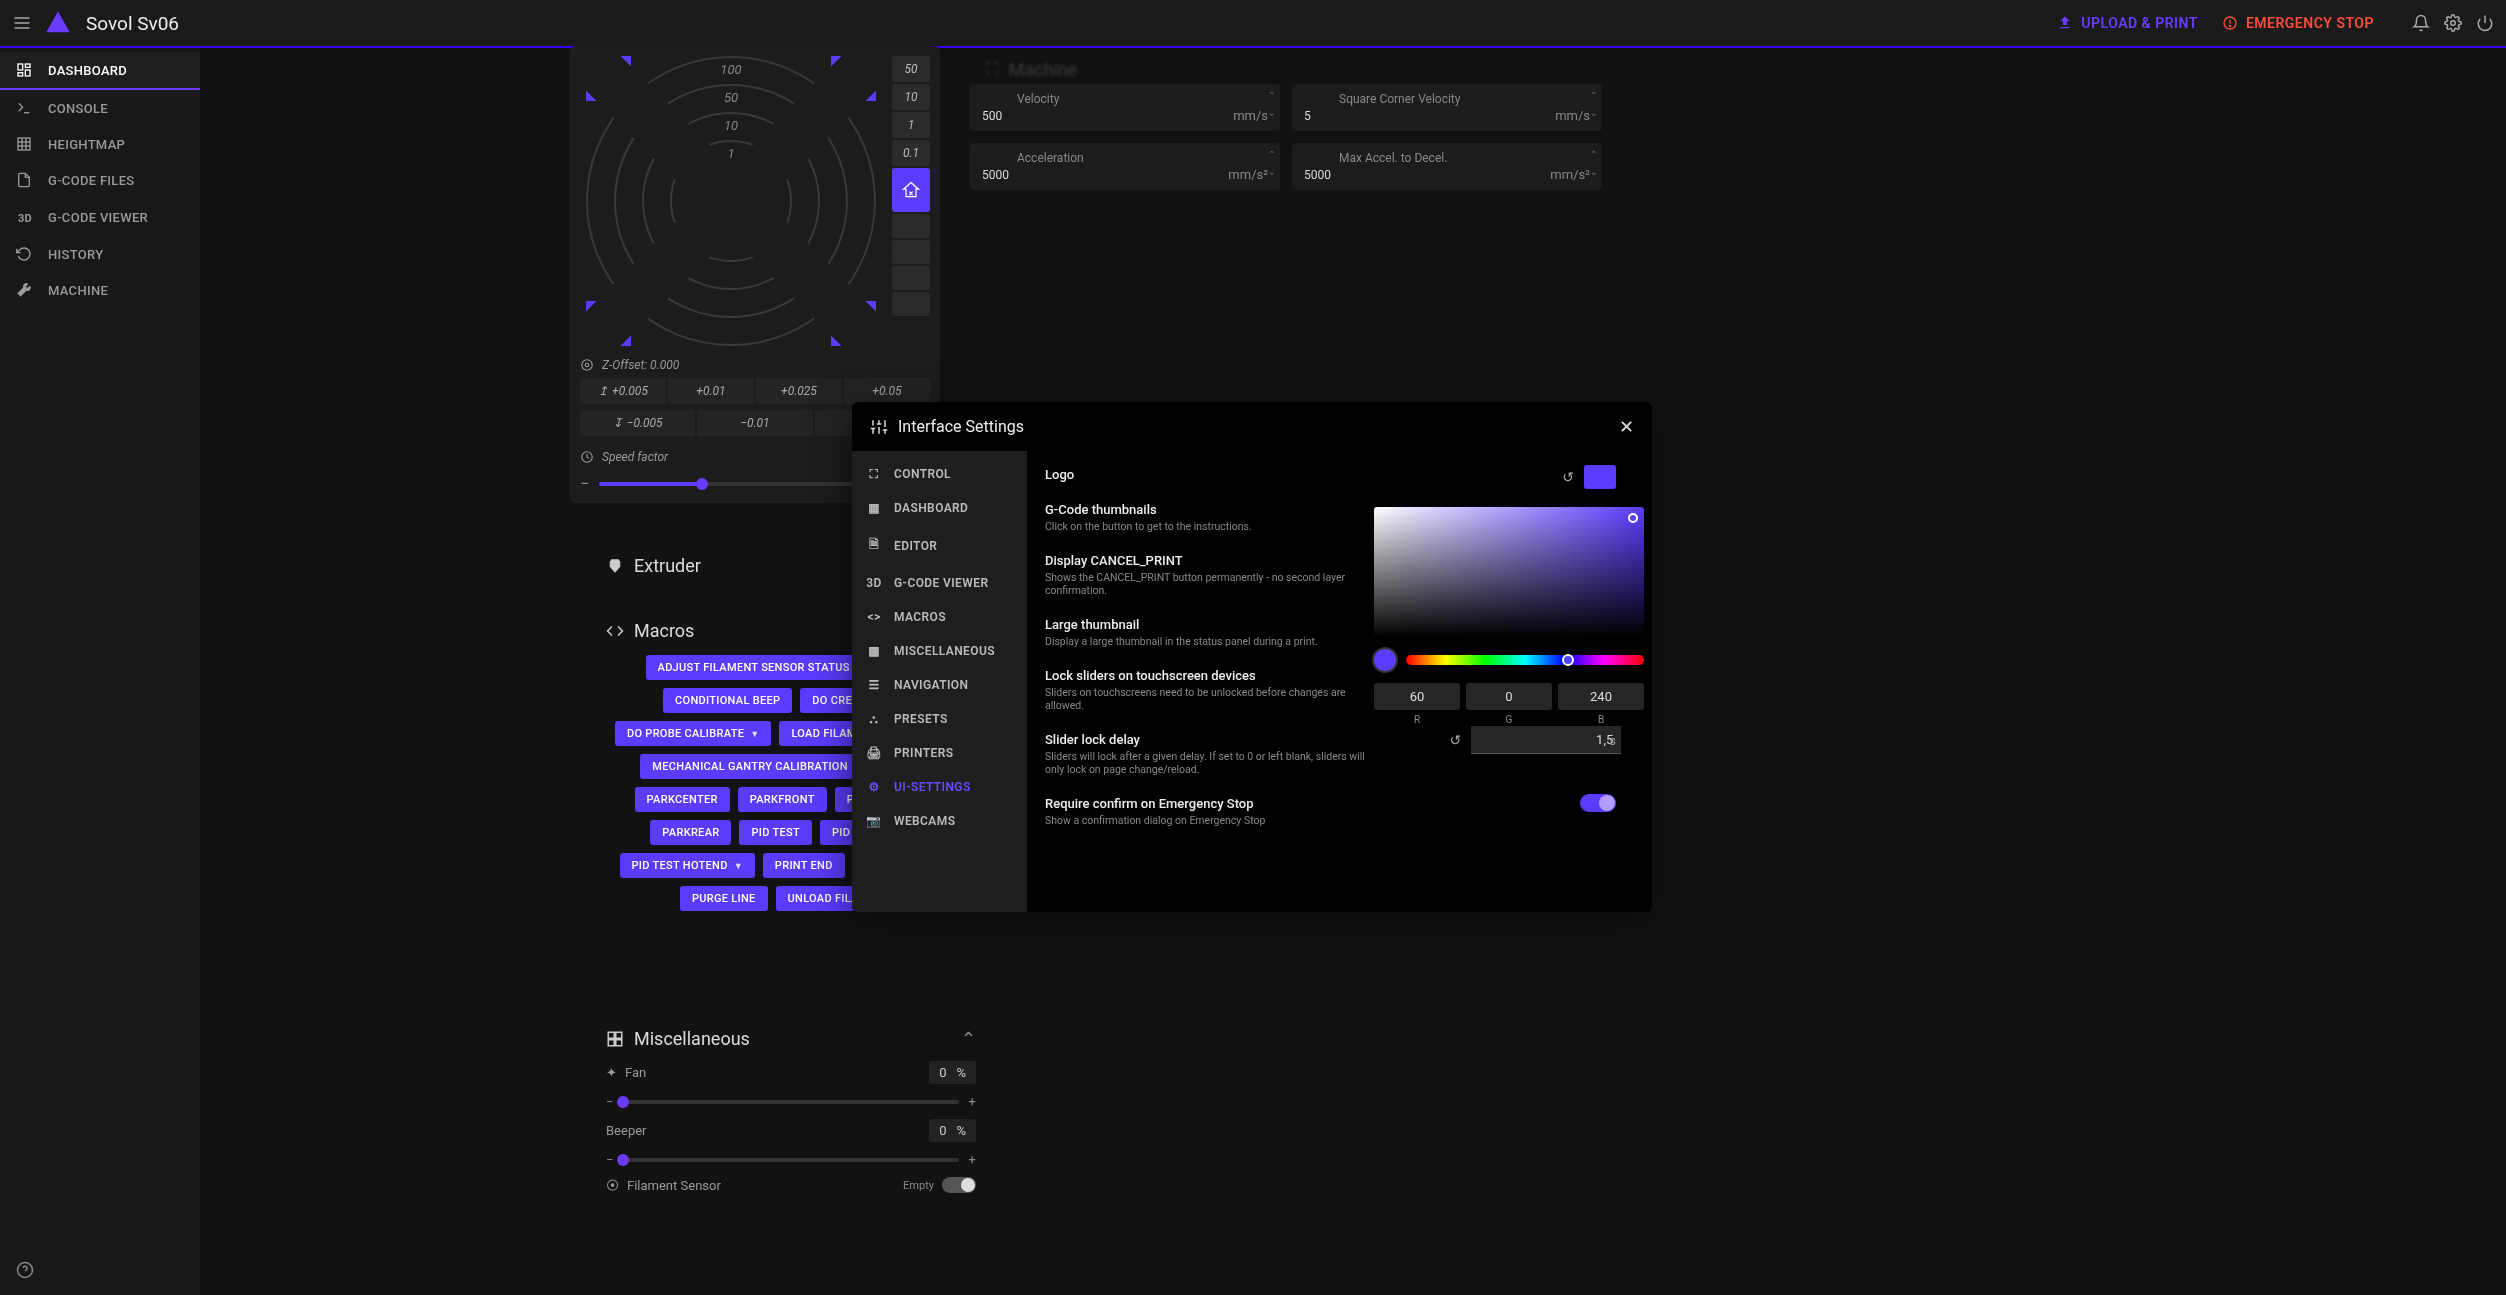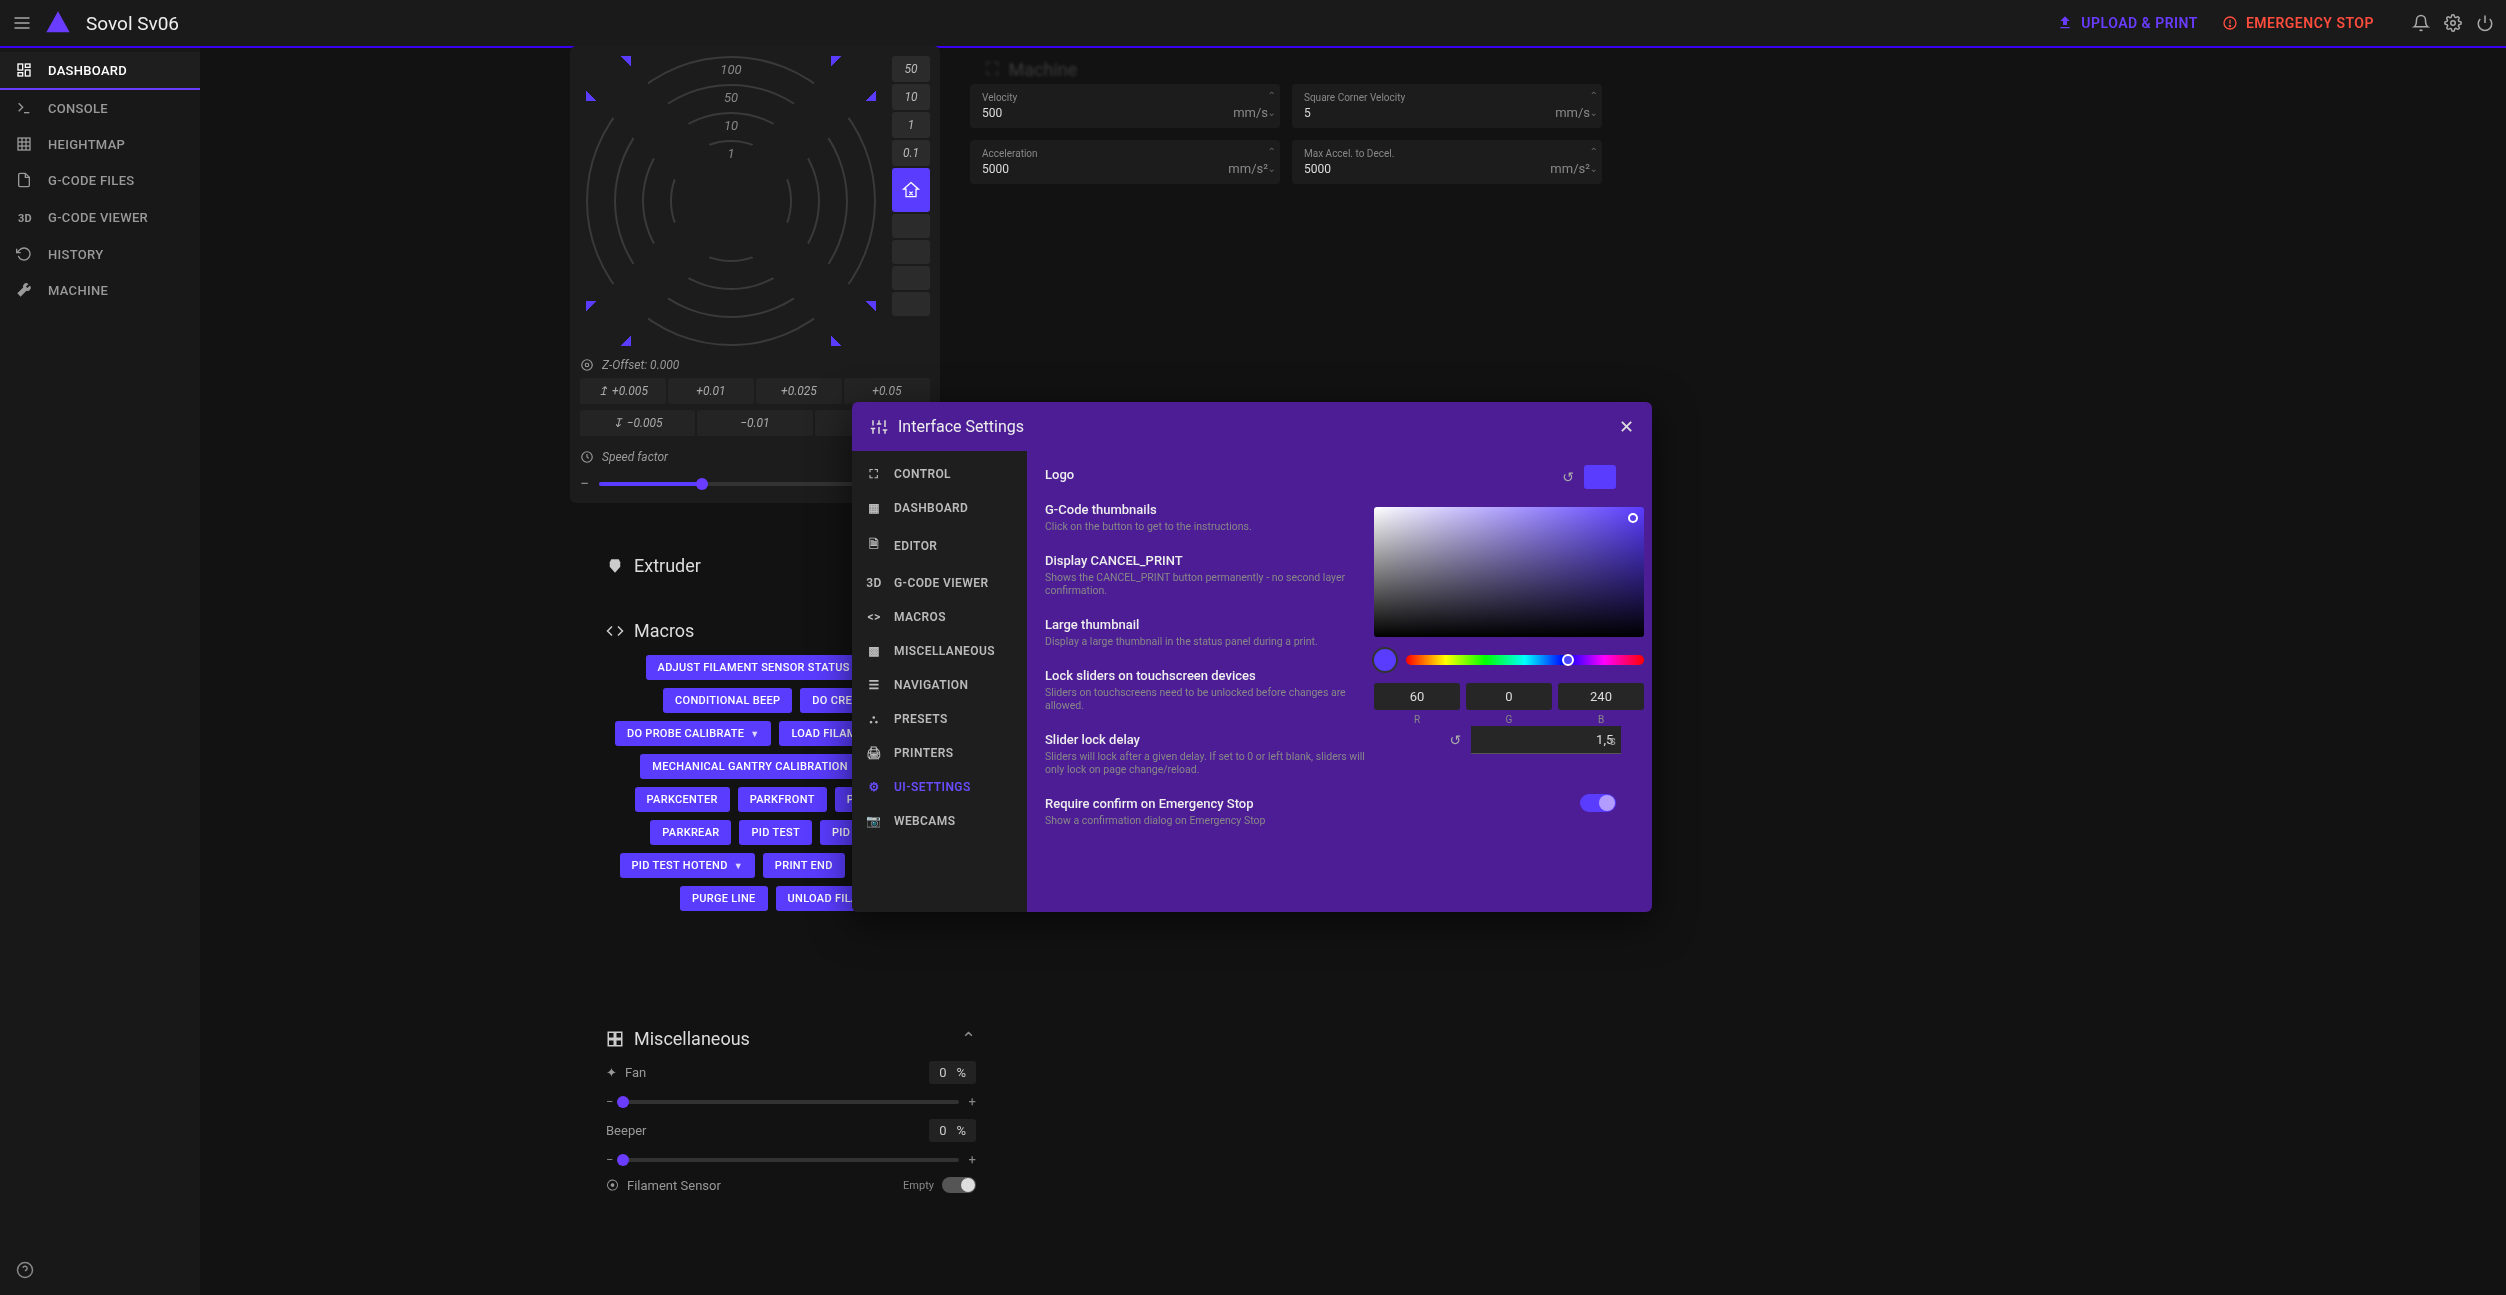--- a/index.html
+++ b/index.html
@@ -43,21 +43,21 @@
 
 .speedfactor { margin-top:14px;}
 .slider-row { display:flex; align-items:center; gap:10px; margin-top:10px;}
 .slider { flex:1; height:4px; background:#333; position:relative; border-radius:2px;}
 .slider .fill { position:absolute; left:0; top:0; bottom:0; background:#5a3cff; border-radius:2px;}
 .slider .knob { position:absolute; top:50%; width:12px; height:12px; background:#6a3cff; border-radius:50%; transform:translate(-50%,-50%);}
 
 
 .limits { top:48px; left:970px; width:640px; display:flex; flex-wrap:wrap; gap:12px; padding:0; background:none;}
 .limits .fld { width:310px; background:#1c1c1c; border-radius:4px; padding:8px 12px; position:relative;}
-.limits .fld .lbl{ font-size:10px; color:#888;}
+.limits .fld .lbl{ font-size:12px; color:#888;margin-left:35px;}
 .limits .fld .row{ display:flex; align-items:center; justify-content:space-between; margin-top:2px;}
 .limits .fld .val{ color:#ddd; font-size:12px;}
 .limits .fld .unit{ color:#888; font-size:13px;}
 .limits .fld .spn{ position:absolute; right:4px; top:6px; display:flex; flex-direction:column; color:#666; font-size:10px; gap:6px;}
 
 
 .section { position:absolute; left:570px; width:370px;margin-left:36px; }
 .section h3 { color:#ddd; font-size:18px; font-weight:400; display:flex; align-items:center; gap:10px;}
 .section h3 .chev{margin-left:auto;color:#888;}
 
@@ -67,21 +67,21 @@
 
 .macros { margin-top:14px; display:flex; flex-wrap:wrap; gap:8px; justify-content:center;}
 .macro { background:#5a3cff; color:#fff; font-size:11px; font-weight:500; padding:6px 12px; border-radius:3px; letter-spacing:0.3px; display:flex; align-items:center; gap:6px;}
 .macro .dd{font-size:9px; opacity:0.8;}
 
 .misc-body { margin-top:12px;}
 .misc-row { display:flex; align-items:center; justify-content:space-between; margin-top:10px; color:#999; font-size:13px;}
 .misc-row .valbox { background:#222; padding:4px 10px; border-radius:3px; color:#ccc; font-size:13px; display:flex; gap:10px;}
 .misc-row .toggle { width:34px; height:16px; background:#555; border-radius:10px; position:relative;}
 .misc-row .toggle .k{position:absolute; right:1px; top:1px; width:14px;height:14px;background:#ddd;border-radius:50%;}
-.dialog { position:absolute; top:402px; left:852px; width:800px; height:510px; background:#4c1d95; border-radius:6px; box-shadow:0 10px 40px rgba(0,0,0,0.6); display:flex; flex-direction:column; overflow:hidden;justify-content:center;}
+.dialog { position:absolute; top:402px; left:852px; width:800px; height:510px; background:#000000; border-radius:6px; box-shadow:0 10px 40px rgba(0,0,0,0.6); display:flex; flex-direction:column; overflow:hidden;justify-content:center;}
 .dialog .dtitle { padding:14px 18px; display:flex; align-items:center; gap:10px; color:#eee; font-size:16px;}
 .dialog .dtitle .close{margin-left:auto; color:#ddd; font-size:18px; cursor:pointer;}
 .dialog .dbody { flex:1; display:flex; overflow:hidden;}
 .dialog .dside { width:175px; background:#1e1e1e; padding:6px 0; overflow:auto;}
 .dialog .dside .ditem { display:flex; align-items:center; gap:12px; padding:10px 14px; color:#bbb; font-size:12px; font-weight:600; letter-spacing:0.4px; cursor:pointer;}
 .dialog .dside .ditem.active{ color:#6a4cff;}
 .dialog .dmain { flex:1; padding:6px 18px 14px 18px; overflow:auto; position:relative;}
 .dialog .dmain::-webkit-scrollbar{width:6px;} .dialog .dmain::-webkit-scrollbar-thumb{background:#444;border-radius:3px;}
 
 .drow { padding:10px 0; border-bottom:0; }

